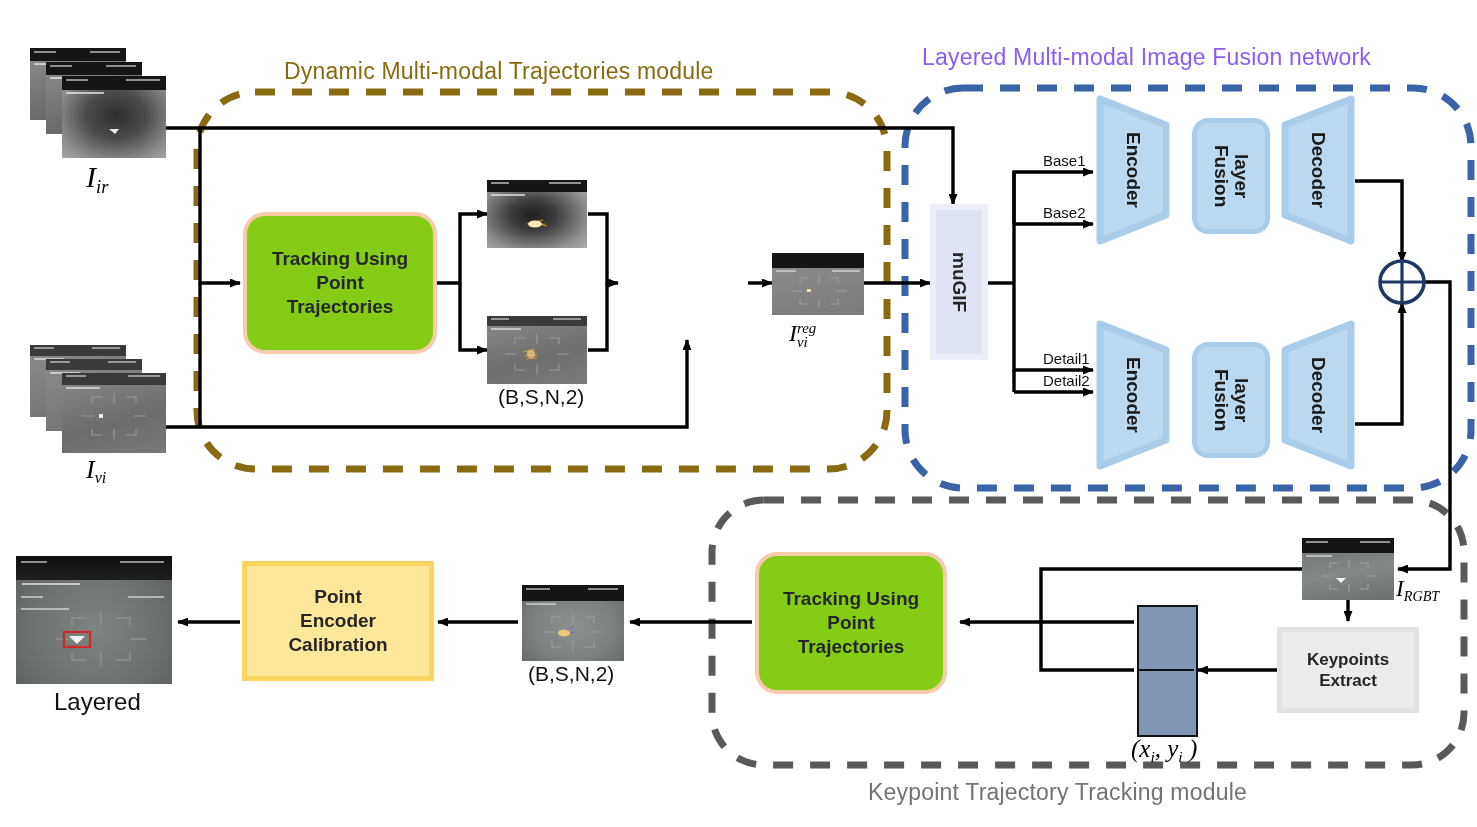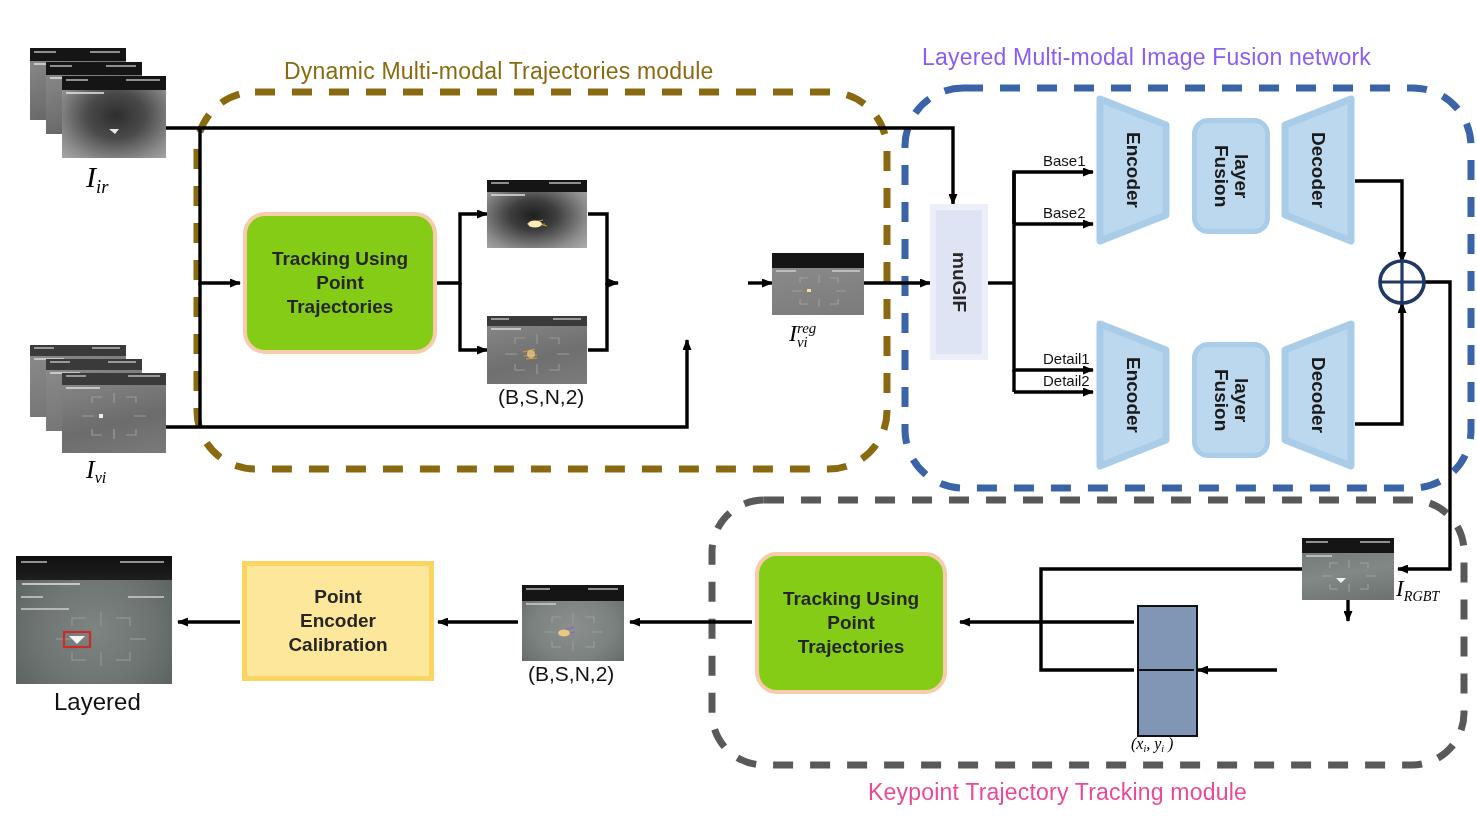--- a/index.html
+++ b/index.html
@@ -6,21 +6,21 @@
   html,body{margin:0;padding:0;background:#ffffff;}
   body{font-family:"Liberation Sans",sans-serif;}
   #stage{position:relative;width:1477px;height:827px;background:#fff;overflow:hidden;}
   .abs{position:absolute;}
   svg.layer{position:absolute;left:0;top:0;width:1477px;height:827px;pointer-events:none;}
 
   
   .modcap{position:absolute;font-size:23px;font-weight:400;letter-spacing:.2px;white-space:nowrap;}
   .cap-olive{color:#8a6a10;}
   .cap-blue{color:#8b5cf6;}
-  .cap-gray{color:#ec4899;}
+  .cap-gray{color:#737373;}
 
   
   .box{position:absolute;display:flex;align-items:center;justify-content:center;text-align:center;
        font-weight:bold;color:#262626;line-height:1.25;box-sizing:border-box;}
   .box-peach{background:#84cc16;border:4px solid #f7cbab;border-radius:22px;font-size:19px;}
   .box-green{background:#c5e8bd;border:5px solid #b0deA4;font-size:19px;}
   .box-yellow{background:#fde79b;border:5px solid #fcd462;font-size:19px;}
   .box-gray{background:#ebebeb;border:5px solid #e2e2e2;font-size:17px;}
   .box-mugif{background:#dee4f3;border:6px solid #eceff8;font-size:19px;font-weight:bold;color:#262626;}
   .vtext{writing-mode:vertical-rl;text-orientation:mixed;}
@@ -304,24 +304,30 @@
     <svg class="retic" viewBox="0 0 92 62">
       <g stroke="#9aa39f" stroke-width="1.1" fill="none">
         <path d="M28,30 L28,25 L36,25 M58,25 L66,25 L66,30 M66,46 L66,51 L58,51 M36,51 L28,51 L28,46"></path>
         <path d="M47,22 L47,30 M47,46 L47,54 M20,38 L30,38 M64,38 L74,38"></path>
       </g>
       <path d="M34,40 L44,40 L39,45 Z" fill="#f0f0f0"></path>
     </svg>
   </div>
   <div class="mathcap" style="left:1396px; top:576px; font-size:23px;"><span>I</span><span class="sub">RGBT</span></div>
 
+  <div class="box box-gray" style="left:1277px; top:627px; width:142px; height:86px;">
+    <div>
+      <div>Keypoints</div>
+      <div>Extract</div>
+    </div>
+  </div>
 
   <div class="abs" style="left:1137px; top:605px; width:57px; height:128px; background:#8195b4; border:2px solid #111;"></div>
   <div class="abs" style="left:1137px; top:669px; width:57px; height:0; border-top:2px solid #111;"></div>
-  <div class="mathcap" style="left:1131px; top:735px; font-size:16px;"><span>(x</span><span class="sub">i</span><span>, y</span><span class="sub">i</span><span> )</span></div>
+  <div class="mathcap" style="left:1131px; top:735px; font-size:25px;"><span>(x</span><span class="sub">i</span><span>, y</span><span class="sub">i</span><span> )</span></div>
 
   <div class="box box-peach" style="left:755px; top:552px; width:192px; height:142px;">
     <div>
       <div>Tracking Using</div>
       <div>Point</div>
       <div>Trajectories</div>
     </div>
   </div>
 
   <div class="thumb" style="left:522px; top:585px; width:102px; height:76px; background:radial-gradient(ellipse at 50% 55%, #8b908d 0%, #7c8280 55%, #5f6664 100%);">

